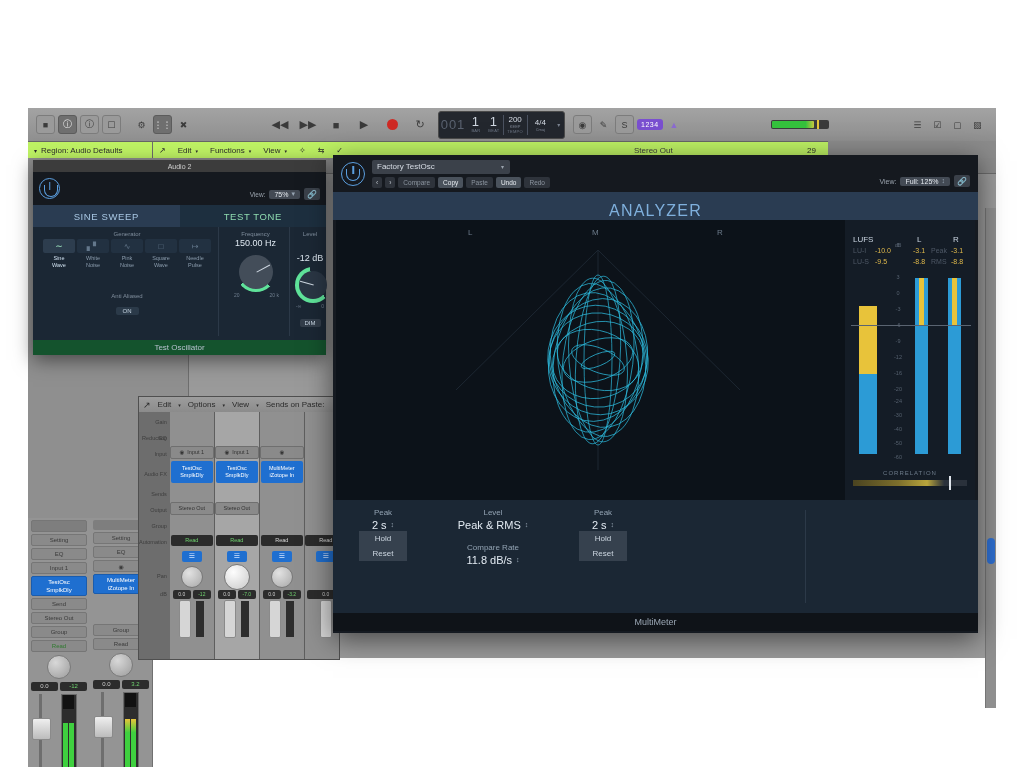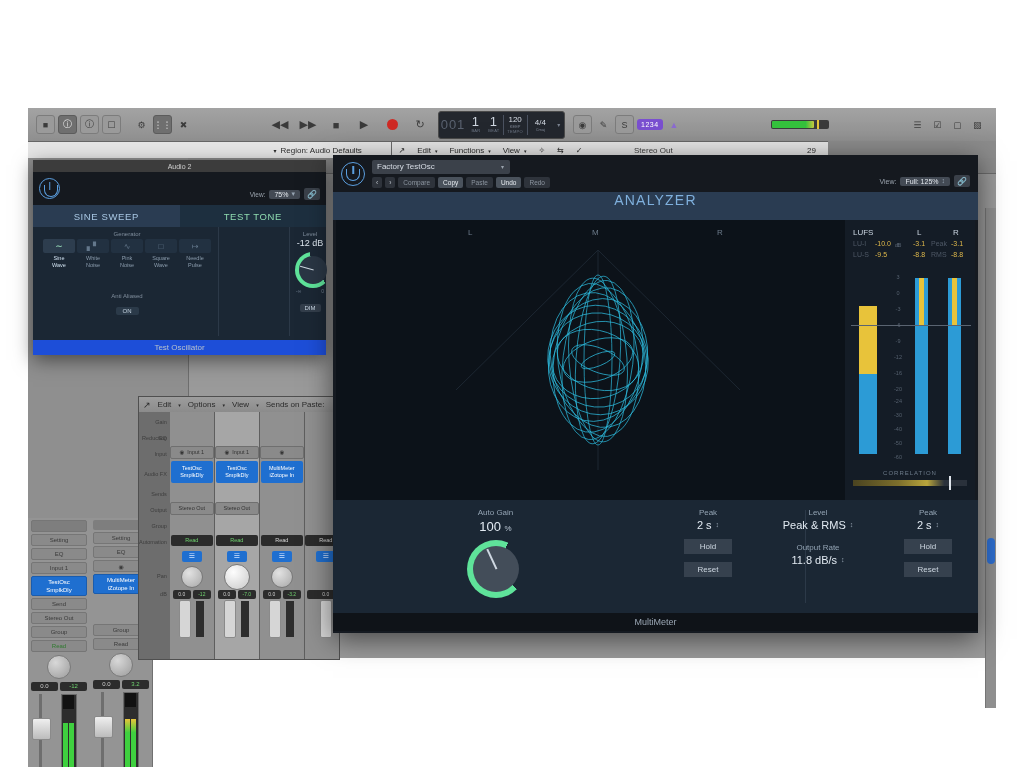--- a/index.html
+++ b/index.html
@@ -23,22 +23,22 @@
   .lcd-big{font-size:13px;line-height:12px;letter-spacing:1px;}
   .lcd-big .dim{color:#5a6270;}
   .lcd-sub{font-size:4px;color:#6d7685;letter-spacing:.3px;}
   .lcd-mid{font-size:8px;line-height:9px;color:#d6dce5;}
   .lcd-mid2{font-size:4px;color:#7a8290;}
   .meter-strip{width:58px;height:9px;background:#3b3b3b;border-radius:2px;position:relative;overflow:hidden;}
   .meter-strip i{position:absolute;left:1px;top:1px;height:7px;width:42px;background:linear-gradient(90deg,#35c23d,#35c23d 80%,#c9c940);border-radius:1px;}
   .meter-strip b{position:absolute;left:46px;top:0;width:2px;height:9px;background:#e8c43a;}
   .purple-btn{background:#7a4fd0;color:#fff;border-radius:3px;font-size:7px;padding:2px 4px;letter-spacing:.5px;}
 
-  .region-bar{position:absolute;left:0;top:33px;width:800px;height:17px;background:#e5e5e5;border-top:1px solid #666;
-              display:flex;align-items:center;font-size:8px;color:#2b2b2b;justify-content:center;}
+  .region-bar{position:absolute;left:0;top:33px;width:800px;height:17px;background:#bef264;border-top:1px solid #666;
+              display:flex;align-items:center;font-size:8px;color:#2b2b2b;}
   .region-bar .cell{padding:0 6px;display:flex;align-items:center;gap:4px;}
   .rb-div{width:1px;height:17px;background:#6c6c6c;}
 
   .arrange{position:absolute;left:0;top:50px;width:968px;height:500px;background:#9a9a9a;}
   .track-head{position:absolute;left:0;top:0;width:160px;height:500px;background:#8f8f8f;border-right:1px solid #6e6e6e;}
   .ruler{position:absolute;left:160px;top:0;right:0;height:15px;background:#8a8a8a;border-bottom:1px solid #6b6b6b;
          font-size:6px;color:#4a4a4a;}
   .ruler span{position:absolute;top:3px;}
 
   
@@ -104,28 +104,28 @@
   .pbtn{height:11px;background:#2e333b;border-radius:2px;color:#8b949f;font-size:6.5px;
         display:flex;align-items:center;justify-content:center;padding:0 5px;}
   .pbtn.lit{background:#4a525c;color:#e6ebf0;}
   .pbtn.arr{padding:0 4px;color:#c3cad2;}
   .mm-view{position:absolute;right:8px;bottom:5px;display:flex;align-items:center;gap:4px;font-size:7px;color:#9aa3ad;}
   .view-val{background:#434a54;color:#e3e8ee;border-radius:2px;padding:1px 5px;font-size:7px;display:flex;gap:3px;align-items:center;}
   .linkbtn{width:16px;height:12px;background:#3a4049;border-radius:2px;display:flex;align-items:center;
            justify-content:center;color:#b9c1c9;font-size:8px;}
 
   .tabs{height:28px;display:flex;}
-  .tab{flex:1;display:flex;align-items:flex-start;justify-content:center;font-size:14px;letter-spacing:1.2px;}
+  .tab{flex:1;display:flex;align-items:flex-end;justify-content:center;font-size:16px;letter-spacing:1.2px;}
   .tab.analyzer{background:#2a3c52;color:#7fb0dd;}
   .tab.gonio{background:#1d2f3f;color:#8fdcb0;}
 
   .scope{position:relative;height:280px;background:#0c1219;margin:0 3px;}
   .scope-lbl{position:absolute;top:8px;font-size:8px;color:#6d7b8a;}
   .meters{position:absolute;right:0;top:0;width:130px;height:280px;background:#141c26;}
-  .lufs-txt{position:absolute;font-size:7px;}
+  .lufs-txt{position:absolute;font-size:7px;margin-top:7px;}
   .gold{color:#e0b94b;}
   .muted{color:#4e5866;}
   .scale{position:absolute;left:42px;top:22px;width:22px;font-size:5.5px;color:#55606e;text-align:center;}
   .scale div{position:absolute;width:22px;}
   .bar{position:absolute;background:#2c9bd6;}
   .bar .yellow{position:absolute;left:0;right:0;top:0;background:#e8c33a;}
   .corr-wrap{position:absolute;left:8px;right:8px;bottom:14px;}
   .corr-lbl{text-align:center;font-size:6px;color:#6d7b8a;letter-spacing:1px;}
   .corr-bar{position:relative;height:6px;margin-top:4px;
             background:linear-gradient(90deg,#4a4320,#7d6f2c 40%,#b9a53c 65%,#2a313b 80%,#2a313b);}
@@ -141,21 +141,21 @@
              background:conic-gradient(from 135deg,#5fe39a 0deg 270deg,transparent 270deg 360deg);}
   .knob-ring.partial{background:conic-gradient(from 135deg,#5fe39a 0deg 250deg,transparent 250deg 360deg);}
   .knob-inner{position:absolute;inset:6px;border-radius:50%;background:#434d59;}
   .knob-ptr{position:absolute;left:50%;top:50%;width:1.5px;height:22px;background:#cfd8e2;transform-origin:top center;}
   .knob-scale{position:relative;width:76px;height:10px;margin-top:2px;font-size:6px;color:#6f7e8e;}
   .knob-scale span{position:absolute;}
   .vdiv{position:absolute;top:10px;bottom:10px;width:1px;background:#2c3948;}
   .small-sel{font-size:11px;color:#e2eaf2;display:flex;align-items:center;gap:4px;margin-top:2px;}
   .stepper{font-size:7px;color:#97a5b3;line-height:6px;}
   .boxbtn{width:48px;height:15px;background:#36414e;border-radius:0;color:#cdd7e1;font-size:8px;
-          display:flex;align-items:center;justify-content:center;margin-top:8px;}
+          display:flex;align-items:center;justify-content:center;margin-top:0;}
   .mm-foot{height:18px;background:#0f1318;display:flex;align-items:center;justify-content:center;
            color:#9aa6b3;font-size:9px;}
 
   
   .rt-scroll{position:absolute;right:0;top:50px;width:10px;height:500px;background:#8f8f8f;border-left:1px solid #757575;}
   .rt-thumb{position:absolute;left:1px;top:330px;width:8px;height:26px;background:#2f6fd0;border-radius:4px;}
 </style>
 </head>
 <body>
 
@@ -194,21 +194,21 @@
         <div class="lcd-seg" style="width:18px">
           <div class="lcd-big">1</div>
           <div class="lcd-sub">BAR</div>
         </div>
         <div class="lcd-seg" style="width:18px">
           <div class="lcd-big">1</div>
           <div class="lcd-sub">BEAT</div>
         </div>
         <div class="lcd-sep"></div>
         <div class="lcd-seg" style="width:26px">
-          <div class="lcd-mid">120</div>
+          <div class="lcd-mid">200</div>
           <div class="lcd-mid2">KEEP</div>
           <div class="lcd-sub">TEMPO</div>
         </div>
         <div class="lcd-sep"></div>
         <div class="lcd-seg" style="width:30px">
           <div class="lcd-mid">4/4</div>
           <div class="lcd-mid2">Cmaj</div>
         </div>
         <div class="lcd-seg" style="width:7px;color:#7a8290;font-size:6px">▾</div>
       </div>
@@ -573,40 +573,53 @@
         </div>
         <div style="text-align:center;margin-top:24px">
           <div style="font-size:6px;color:#7f8d9c">Anti Aliased</div>
           <div style="display:inline-block;margin-top:3px;padding:1px 7px;background:#2b3a49;border-radius:2px;
                       font-size:6px;color:#c8d6e3">ON</div>
         </div>
       </div>
 
       <div style="position:absolute;left:185px;top:0;bottom:4px;width:1px;background:#2c3948"></div>
 
+      <div style="position:absolute;left:195px;top:4px;width:55px;text-align:center">
+        <div style="font-size:6px;color:#7f8d9c">Frequency</div>
+        <div style="font-size:9px;color:#dfe8f1;margin-top:1px">150.00 Hz</div>
+        <div style="position:relative;width:40px;height:40px;margin:4px auto 0">
+          <div style="position:absolute;inset:0;border-radius:50%;background:conic-gradient(from 135deg,#5fe39a 0deg 95deg,transparent 95deg)"></div>
+          <div style="position:absolute;inset:3px;border-radius:50%;background:#434d59"></div>
+          <div style="position:absolute;left:50%;top:50%;width:1.2px;height:15px;background:#cfd8e2;transform-origin:top center;transform:rotate(-118deg)"></div>
+        </div>
+        <div style="position:relative;height:8px;font-size:5px;color:#6f7e8e">
+          <span style="position:absolute;left:6px">20</span>
+          <span style="position:absolute;right:4px">20 k</span>
+        </div>
+      </div>
 
       <div style="position:absolute;left:256px;top:0;bottom:4px;width:1px;background:#2c3948"></div>
 
       <div style="position:absolute;left:262px;top:4px;width:30px;text-align:center">
         <div style="font-size:6px;color:#7f8d9c">Level</div>
-        <div style="font-size:9px;color:#dfe8f1;margin-top:1px">-12 dB</div>
+        <div style="font-size:9px;color:#dfe8f1;margin-top:16px">-12 dB</div>
         <div style="position:relative;width:36px;height:36px;margin:4px auto 0">
           <div style="position:absolute;inset:0;border-radius:50%;background:conic-gradient(from 135deg,#5fe39a 0deg 215deg,transparent 215deg)"></div>
           <div style="position:absolute;inset:4px;border-radius:50%;background:#2a3644"></div>
           <div style="position:absolute;left:50%;top:50%;width:1.2px;height:14px;background:#cfd8e2;transform-origin:top center;transform:rotate(-255deg)"></div>
         </div>
         <div style="position:relative;height:8px;font-size:5px;color:#6f7e8e">
           <span style="position:absolute;left:1px">-∞</span>
           <span style="position:absolute;right:1px">0</span>
         </div>
         <div style="margin-top:6px;padding:1px 5px;background:#333e4b;border-radius:2px;font-size:6px;color:#c8d6e3;display:inline-block">DIM</div>
       </div>
     </div>
 
-    <div style="height:15px;background:#1d4ed8;display:flex;align-items:center;justify-content:center;
+    <div style="height:15px;background:#14532d;display:flex;align-items:center;justify-content:center;
                 color:#b6c1cd;font-size:8px">Test Oscillator</div>
   </div>
 
   <div class="mm">
     <div class="mm-head">
       <div class="pwr"></div>
       <div class="preset-col">
         <div class="preset">
           <span>Factory TestOsc</span>
           <span class="caret">▾</span>
@@ -713,53 +726,41 @@
         <div class="corr-wrap">
           <div class="corr-lbl">CORRELATION</div>
           <div class="corr-bar">
               <i style="left:84%"></i>
             </div>
         </div>
       </div>
     </div>
 
     <div class="controls">
-      <div class="ctl">
-        <div class="ctl-lbl">Auto Gain</div>
-        <div class="ctl-val">
-          <span>100</span>
-          <small>%</small>
-        </div>
-        <div class="knob-big">
-          <div class="knob-ring partial"></div>
-          <div class="knob-inner"></div>
-          <div class="knob-ptr" style="transform:rotate(-205deg)"></div>
-        </div>
-      </div>
 
 
       <div class="ctl" style="flex:0 0 100px">
         <div class="ctl-lbl">Peak</div>
         <div class="small-sel">
           <span>2 s</span>
             <span class="stepper">↕</span>
         </div>
         <div class="boxbtn">Hold</div>
         <div class="boxbtn">Reset</div>
       </div>
 
       <div class="vdiv" style="left:472px"></div>
 
       <div class="ctl" style="flex:0 0 120px">
         <div class="ctl-lbl">Level</div>
         <div class="small-sel">
           <span>Peak &amp; RMS</span>
             <span class="stepper">↕</span>
         </div>
-        <div class="ctl-lbl" style="margin-top:12px">Output Rate</div>
+        <div class="ctl-lbl" style="margin-top:12px">Compare Rate</div>
         <div class="small-sel">
           <span>11.8 dB/s</span>
             <span class="stepper">↕</span>
         </div>
       </div>
 
       <div class="ctl" style="flex:0 0 100px">
         <div class="ctl-lbl">Peak</div>
         <div class="small-sel">
           <span>2 s</span>

